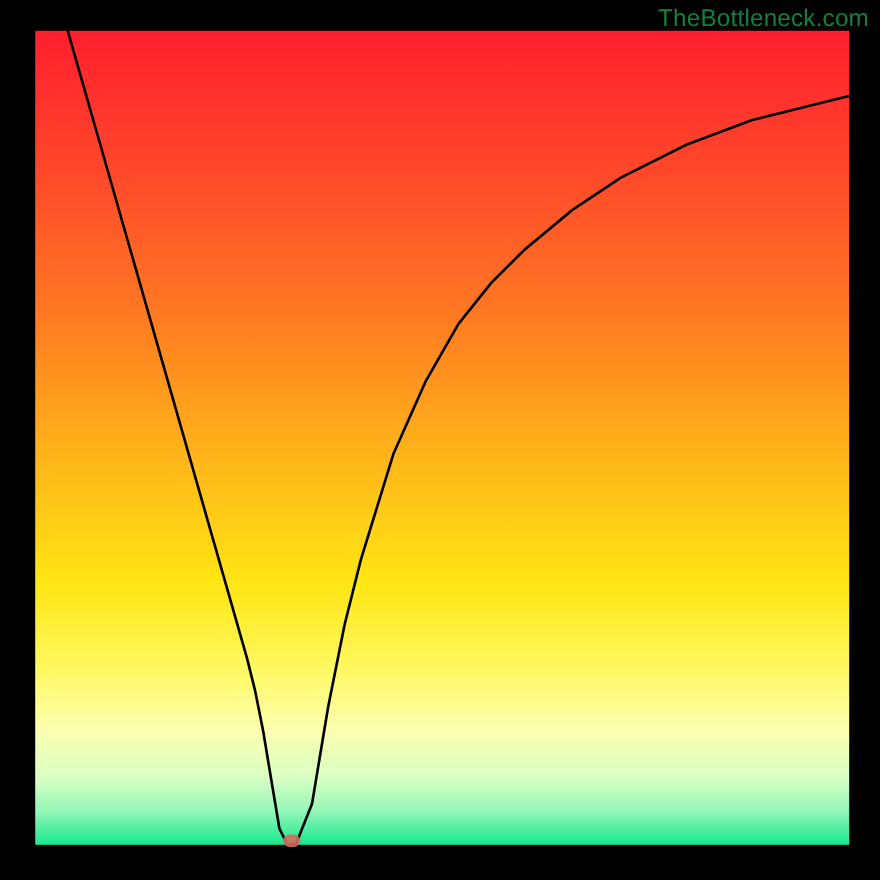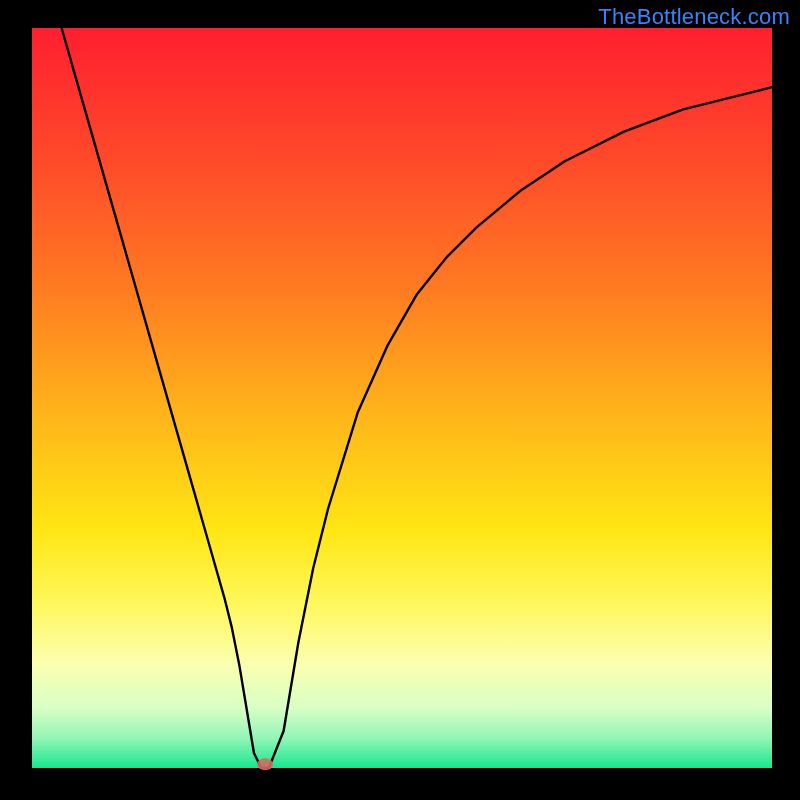--- a/index.html
+++ b/index.html
@@ -14,21 +14,21 @@
   .frame {
     position: relative;
     width: 800px;
     height: 800px;
     background: #000;
   }
   .watermark {
     position: absolute;
     top: 4px;
     right: 10px;
-    color: #3b82f6;
+    color: #15803d;
     font-size: 22px;
     font-weight: 400;
     letter-spacing: 0.2px;
     z-index: 10;
   }
   svg {
     position: absolute;
     top: 0;
     left: 0;
   }

